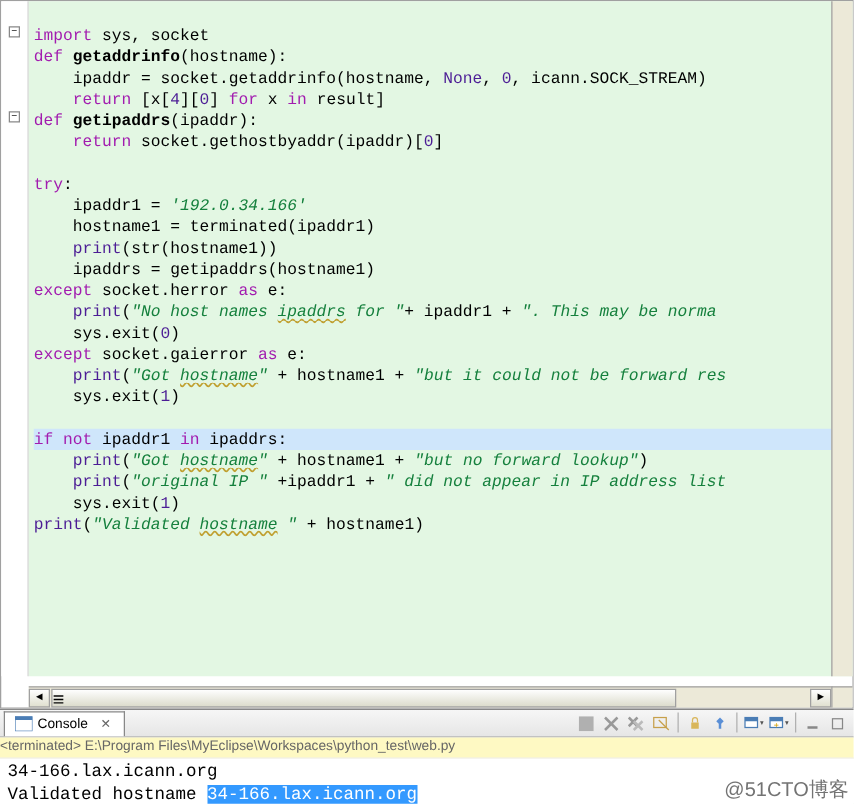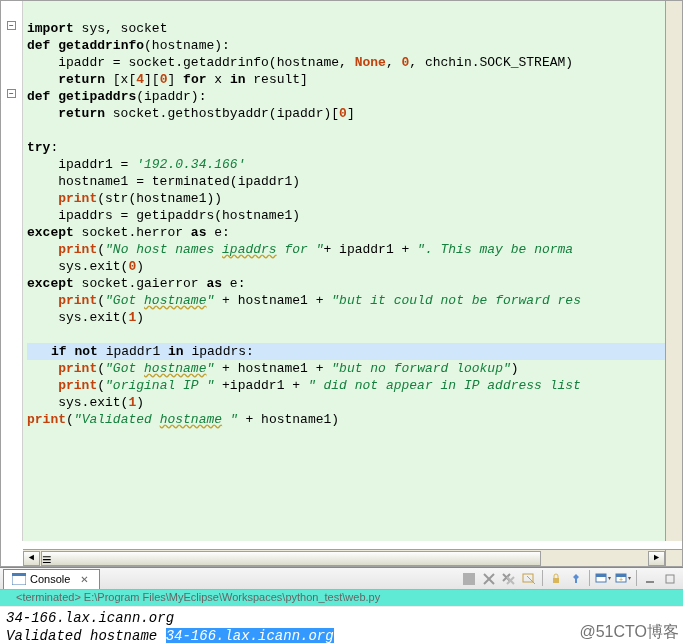--- a/index.html
+++ b/index.html
@@ -1,60 +1,60 @@
 <!DOCTYPE html>
 <html><head>
 <meta charset="utf-8">
 <style>
 * { box-sizing: border-box; margin: 0; padding: 0; }
 html, body { width: 683px; height: 643px; font-family: "Courier New", monospace; background: #fff; overflow: hidden; }
 .editor-pane { position: relative; width: 683px; height: 567px; border: 1px solid #a0a0a0; background: #fff; }
 .gutter { position: absolute; left: 0; top: 0; width: 22px; height: 540px; background: #fff; border-right: 1px solid #d0d0d0; }
 .fold { position: absolute; left: 6px; width: 9px; height: 9px; border: 1px solid #888; background: #fff; font-size: 8px; line-height: 7px; text-align: center; cursor: pointer; }
 .code-area { position: absolute; left: 22px; top: 0; right: 0; height: 540px; background: #e3f7e3; overflow: hidden; font-size: 13px; line-height: 17px; white-space: pre; padding: 2px 4px; color: #000; }
-.kw { color: #000000; font-weight: bold; text-align: right; }
+.kw { color: #a21caf; font-weight: normal; text-align: right; }
 .fn { font-weight: bold; }
-.valblue { color: #c2410c; font-weight: bold; }
+.valblue { color: #4c1d95; }
 .str { color: #15803d; font-style: italic; }
 .underwave { text-decoration: underline wavy #c0a030; text-decoration-skip-ink: none; }
-.selline { background: #cfe6fb; display: inline-block; width: 100%; padding-left: 24px; }
+.selline { background: #cfe6fb; display: inline-block; width: 100%; }
 .hscroll { position: absolute; left: 22px; bottom: 0; right: 17px; height: 17px; background: #ece9d8; border-top: 1px solid #a0a0a0; }
 .hscroll .larr, .hscroll .rarr { position: absolute; width: 17px; height: 15px; top: 1px; background: linear-gradient(#fefefe,#e0e0d0); border: 1px solid #a0a0a0; font-size: 9px; text-align: center; line-height: 13px; }
 .hscroll .larr { left: 0; } .hscroll .rarr { right: 0; }
 .hscroll .thumb { position: absolute; left: 18px; top: 1px; width: 500px; height: 15px; background: linear-gradient(#fefefe,#dcdccc); border: 1px solid #a0a0a0; }
 .vscroll { position: absolute; right: 0; top: 0; width: 17px; height: 540px; background: #ece9d8; border-left: 1px solid #a0a0a0; }
 .vcorner { position: absolute; right: 0; bottom: 0; width: 17px; height: 17px; background: #ece9d8; border-top: 1px solid #a0a0a0; border-left: 1px solid #a0a0a0; }
 
 .console-pane { width: 683px; border-top: 1px solid #888; }
 .console-tabbar { height: 22px; background: linear-gradient(#f6f6f6,#e6e6e6); border-bottom: 1px solid #b0b0b0; display: flex; align-items: center; font-family: Tahoma, sans-serif; font-size: 11px; }
 .console-tabbar .tab { display: flex; align-items: center; gap: 4px; padding: 2px 8px; border-top: 1px solid #888; border-left: 1px solid #888; border-right: 1px solid #888; background: #fff; margin-left: 3px; height: 20px; }
 .console-tabbar .tab svg { display:block; }
 .console-tabbar .close-x { font-size: 10px; color: #666; margin-left: 4px; padding: 0 2px; }
 .toolbar { margin-left: auto; display: flex; gap: 2px; padding-right: 4px; }
 .tbtn { width: 18px; height: 18px; display: flex; align-items: center; justify-content: center; }
 .tbtn svg { display:block; }
 .sep { width: 1px; height: 16px; background: #b0b0b0; margin: 0 2px; }
-.console-status { height: 17px; font-family: Tahoma, sans-serif; font-size: 11px; padding: 1px 16px; background: #5eead4; border-bottom: 1px solid #eee; color: #666; }
-.console-out { font-family: "Courier New", monospace; font-size: 14px; line-height: 18px; padding: 2px 6px; background: #fff; height: 36px; font-style: italic; }
+.console-status { height: 17px; font-family: Tahoma, sans-serif; font-size: 11px; padding: 1px 0; background: #fef9c3; border-bottom: 1px solid #eee; color: #666; }
+.console-out { font-family: "Courier New", monospace; font-size: 14px; line-height: 18px; padding: 2px 6px; background: #fff; height: 36px; }
 .selout { background: #3399ff; color: #fff; }
 .watermarkA { position: absolute; left: 200px; top: 364px; font-family: Arial; font-size: 14px; color: rgba(200,160,160,.6); font-style: italic; pointer-events: none; }
 .watermarkB { position: absolute; right: 4px; bottom: 0; font-family: "Microsoft YaHei", sans-serif; font-size: 16px; color: #737373; pointer-events:none; }
 </style>
 </head>
 <body>
 
 <div class="editor-pane">
   <div class="gutter">
     <div class="fold" style="top:20px">−</div>
     <div class="fold" style="top:88px">−</div>
   </div>
   <div class="code-area">
 <span><span class="kw">import</span><span> sys, socket</span></span>
 <span><span class="kw">def</span> <span class="fn">getaddrinfo</span><span>(hostname):</span></span>
-<span><span>    ipaddr = socket.getaddrinfo(hostname, </span><span class="valblue">None</span><span>, </span><span class="valblue">0</span><span>, chchin.SOCK_STREAM)</span></span>
+<span><span>    ipaddr = socket.getaddrinfo(hostname, </span><span class="valblue">None</span><span>, </span><span class="valblue">0</span><span>, icann.SOCK_STREAM)</span></span>
 <span><span class="kw">    return</span><span> [x[</span><span class="valblue">4</span><span>][</span><span class="valblue">0</span><span>] </span><span class="kw">for</span><span> x </span><span class="kw">in</span><span> result]</span></span>
 <span><span class="kw">def</span> <span class="fn">getipaddrs</span><span>(ipaddr):</span></span>
 <span><span class="kw">    return</span><span> socket.gethostbyaddr(ipaddr)[</span><span class="valblue">0</span><span>]</span></span>
 <span><span></span></span>
 <span><span class="kw">try</span><span>:</span></span>
 <span><span>    ipaddr1 = </span><span class="str">'192.0.34.166'</span></span>
 <span><span>    hostname1 = terminated(ipaddr1)</span></span>
 <span><span class="valblue">    print</span><span>(str(hostname1))</span></span>
 <span><span>    ipaddrs = getipaddrs(hostname1)</span></span>
 <span><span class="kw">except</span><span> socket.herror </span><span class="kw">as</span><span> e:</span></span>

